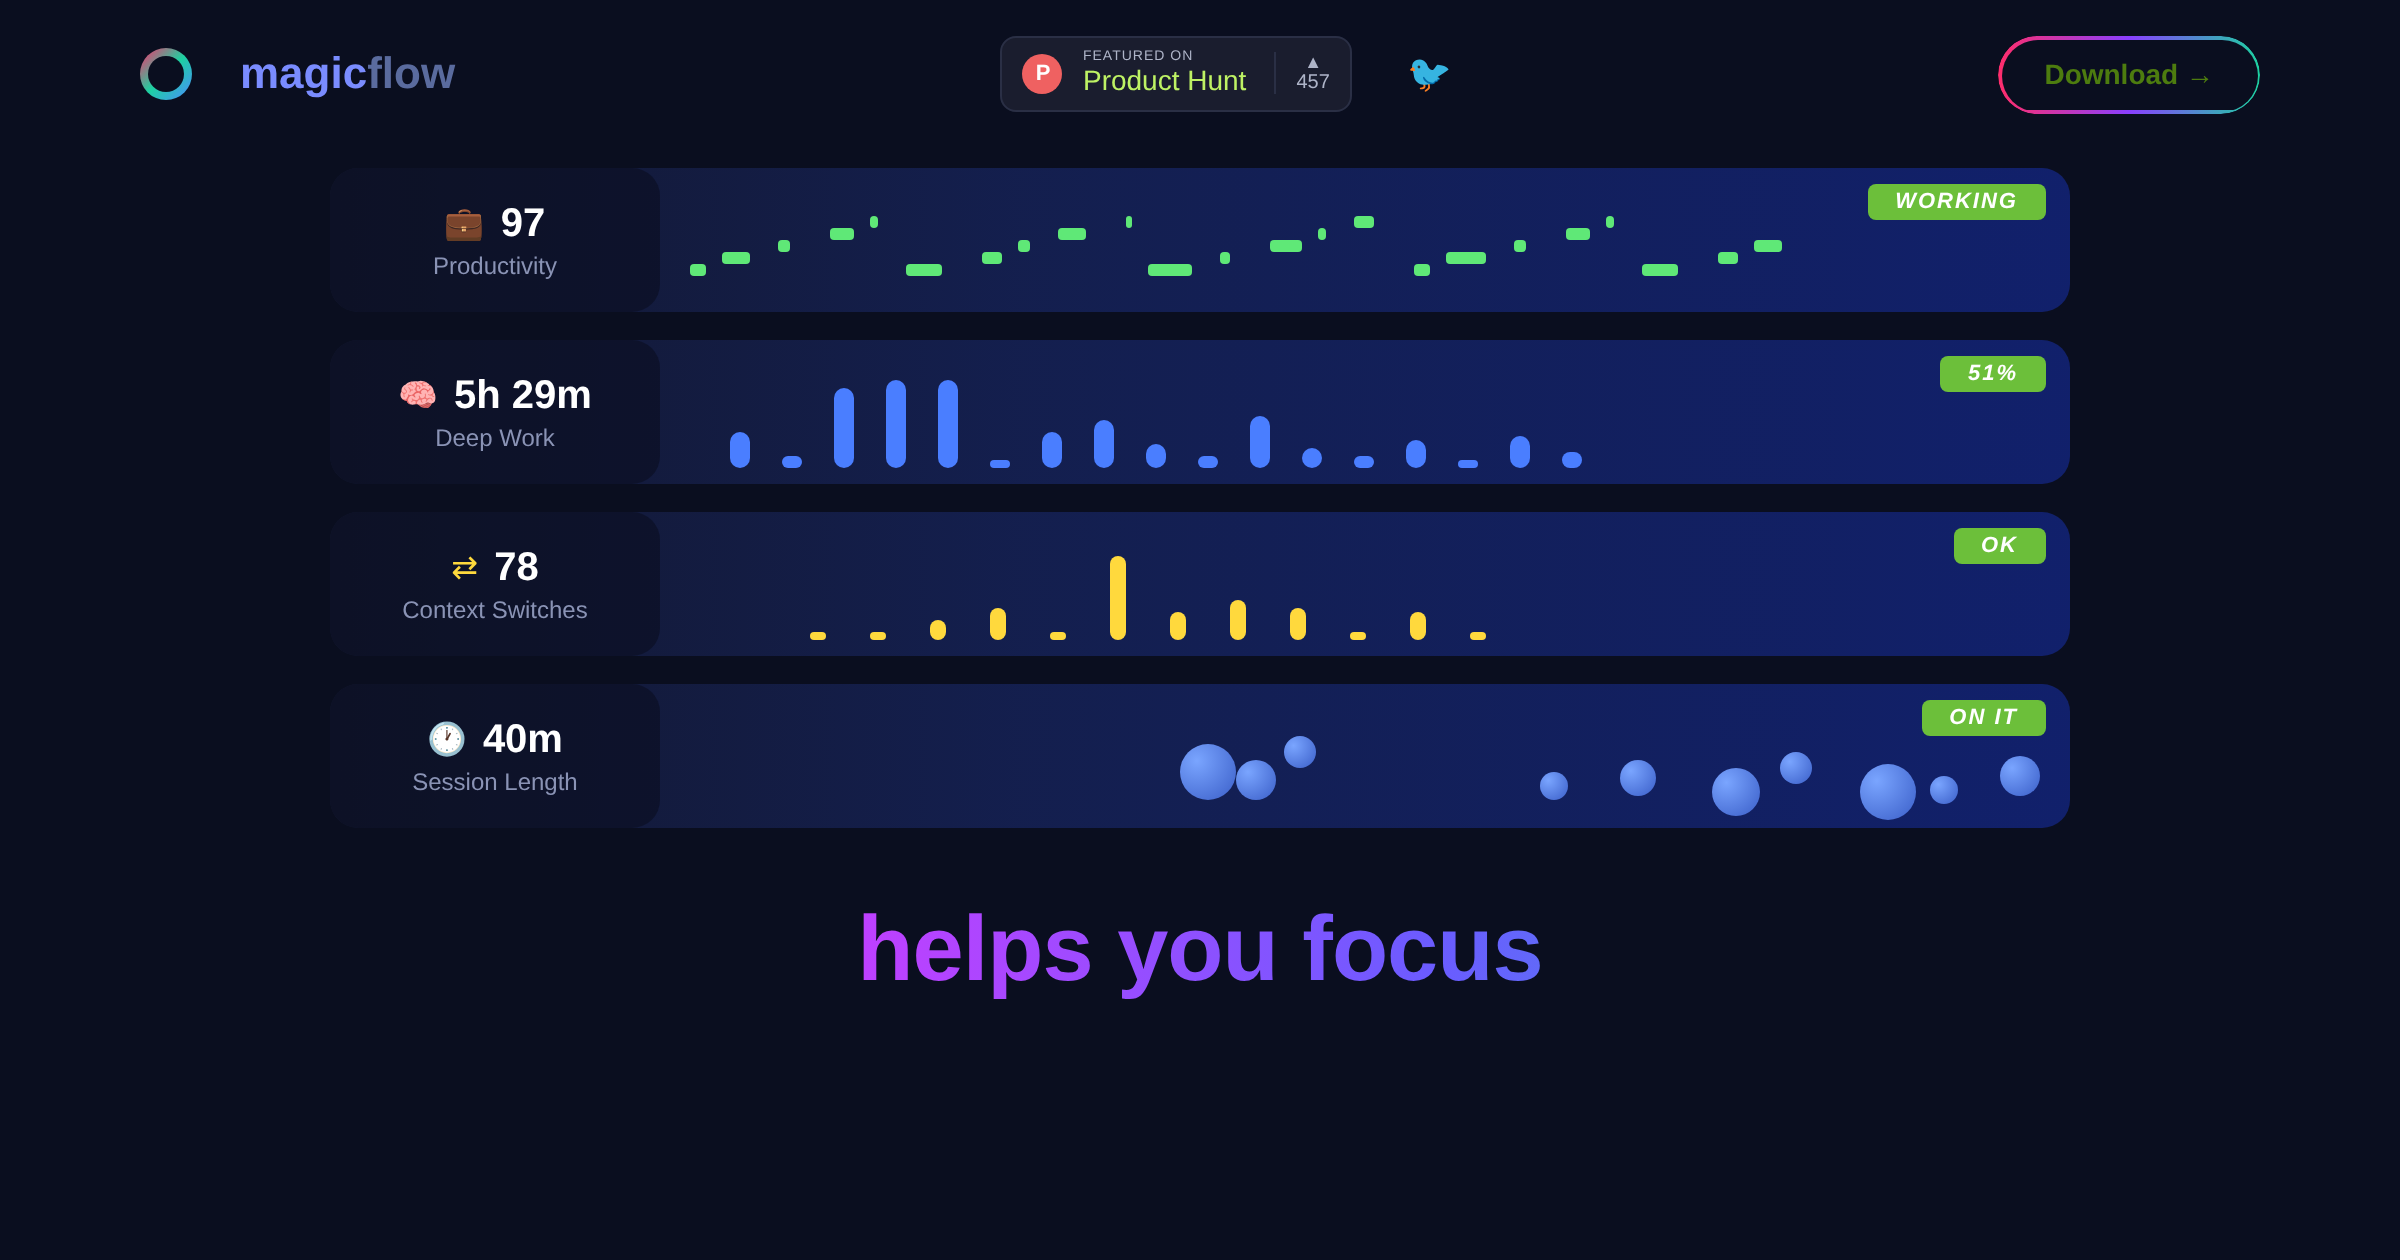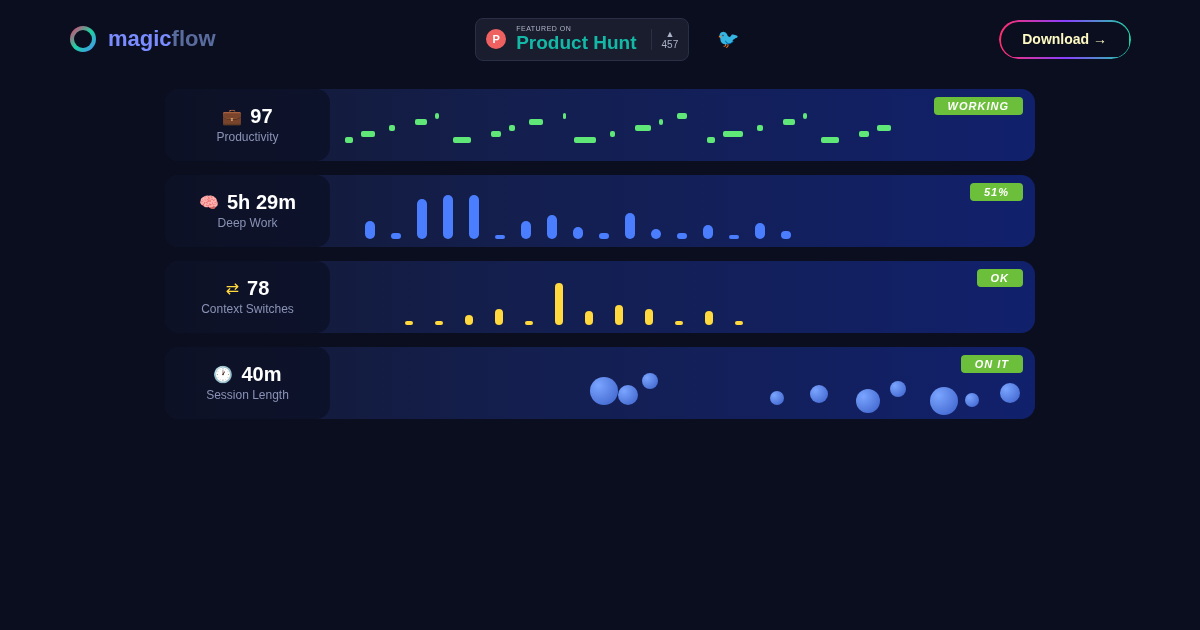--- a/index.html
+++ b/index.html
@@ -13,21 +13,21 @@
 }
 .header {
   display: flex;
   align-items: center;
   justify-content: space-between;
   padding: 18px 70px;
 }
 .logo {
   display: flex;
   align-items: center;
-  gap: 12px;
+  gap: 24px;
   font-size: 22px;
   font-weight: 700;
 }
 .logo-icon {
   width: 26px;
   height: 26px;
   border-radius: 50%;
   border: 4px solid transparent;
   background: linear-gradient(#0a0e1f,#0a0e1f) padding-box,
               linear-gradient(135deg,#ff2d6b,#1dd1a1,#4a8cff) border-box;
@@ -55,39 +55,39 @@
   border-radius: 50%;
   display: flex;
   align-items: center;
   justify-content: center;
   font-size: 11px;
   font-weight: 800;
   color: #fff;
 }
 .ph-text { display: flex; flex-direction: column; line-height: 1.1; }
 .ph-featured { font-size: 7px; letter-spacing: 0.5px; color: #aeb4c8; }
-.ph-name { font-size: 19px; font-weight: 700; color: #14b8a6; }
+.ph-name { font-size: 14px; font-weight: 400; color: #bef264; }
 .ph-count {
   display: flex;
   flex-direction: column;
   align-items: center;
   border-left: 1px solid #2a2f45;
   padding-left: 10px;
   margin-left: 4px;
 }
 .ph-arrow { font-size: 9px; color: #aeb4c8; }
 .ph-num { font-size: 10px; color: #aeb4c8; }
 .twitter { color: #1da1f2; font-size: 18px; }
 .download-btn {
   position: relative;
   padding: 10px 22px;
   border-radius: 999px;
   font-size: 14px;
   font-weight: 700;
-  color: #fef9c3;
+  color: #4d7c0f;
   background: #0a0e1f;
   cursor: pointer;
   border: 1.5px solid transparent;
 }
 .download-btn::before {
   content: "";
   position: absolute;
   inset: -1.5px;
   border-radius: 999px;
   padding: 1.5px;
@@ -340,13 +340,14 @@
         <div class="bubble" style="left: 420px; top: 32px; width: 28px; height: 28px;"></div>
         <div class="bubble" style="left: 455px; top: 38px; width: 14px; height: 14px;"></div>
         <div class="bubble" style="left: 490px; top: 28px; width: 20px; height: 20px;"></div>
       </div>
     <div class="status-badge">ON IT</div>
   </div>
 
 </div>
 
 <div class="headline">
+  <div class="gradient">helps you focus</div>
 </div>
 
 </body></html>

